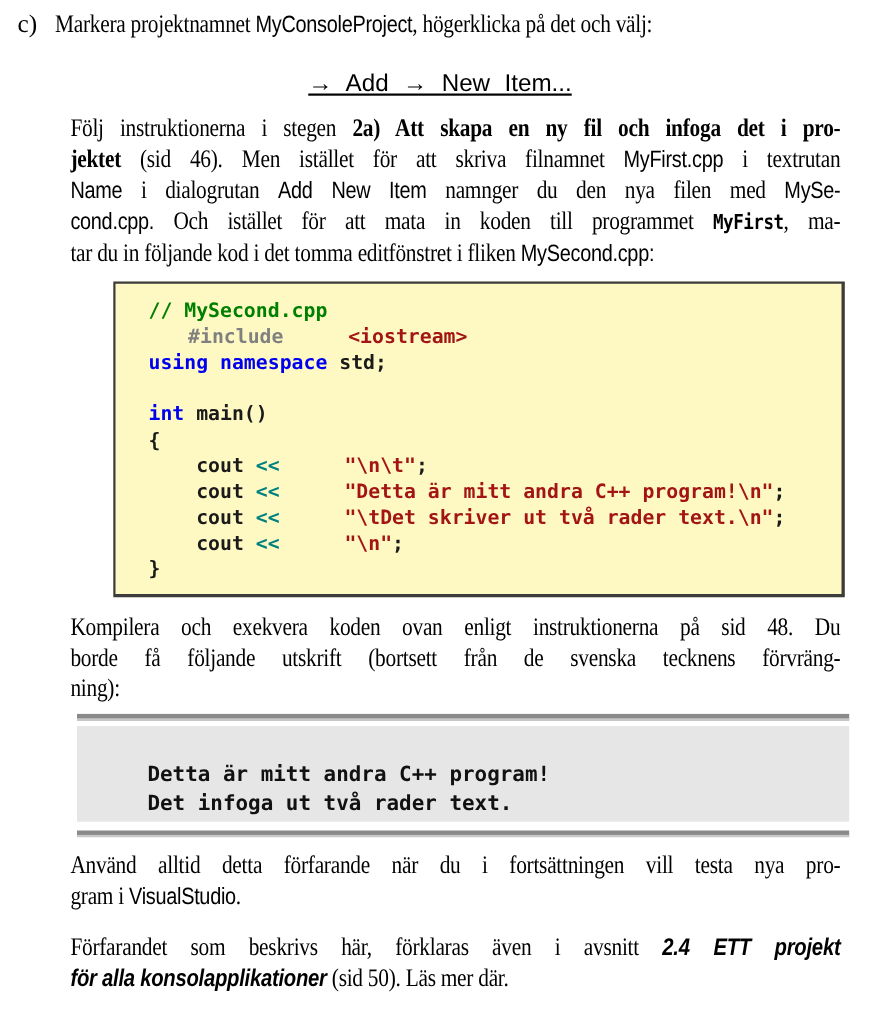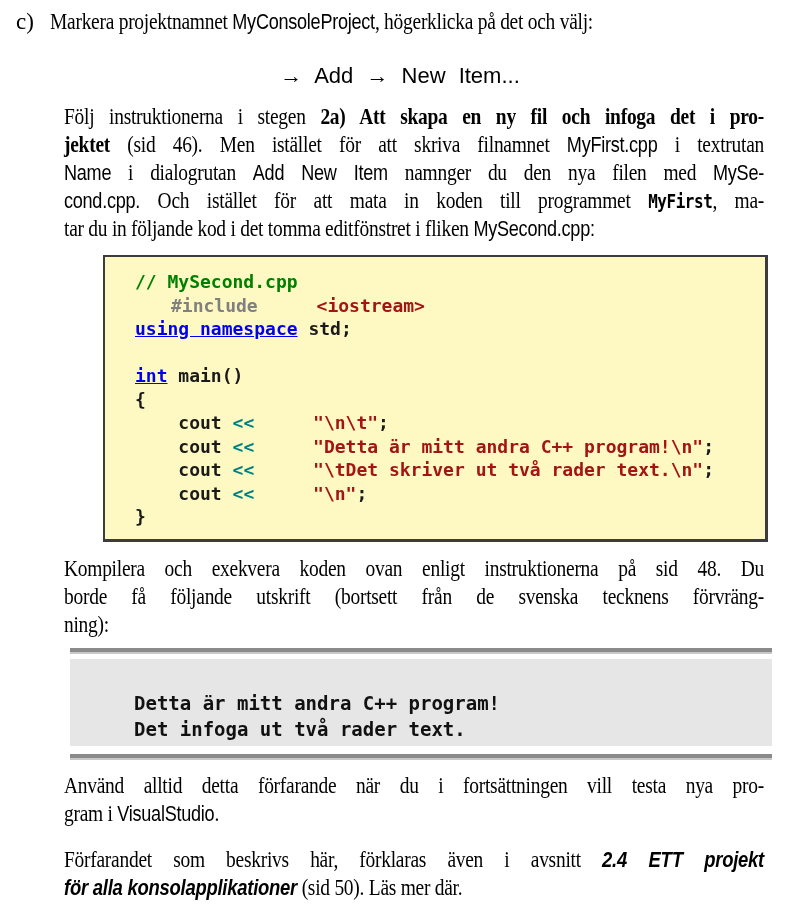--- a/index.html
+++ b/index.html
@@ -21,21 +21,21 @@
     letter-spacing:-0.3px;
   }
   .text-col{margin-left:64px;}
   .heading{display:flex;margin-top:8px;}
   .marker{flex:0 0 50px;padding-left:16px;box-sizing:border-box;}
   .h-text{flex:0 0 828px;}
   .menu-path{
     margin-top:26px;height:28px;line-height:28px;
     text-align:center;
     font-family:"Liberation Sans","DejaVu Sans",sans-serif;
-    font-size:22px;word-spacing:7px;
+    font-size:22px;word-spacing:7px;text-decoration:underline;
   }
   .para{}
   .jline{
     text-align:justify;text-align-last:justify;
     line-height:28px;white-space:pre-wrap;
   }
   .jline.last{text-align-last:left;}
   
   .seg-b{font-weight:bold;}
   .seg-sans{font-family:"Liberation Sans","DejaVu Sans",sans-serif;font-size:0.93em;}
@@ -49,21 +49,21 @@
     padding:13px 6px 0 30px;
     background:#fef9c3;
     font-family:"DejaVu Sans Mono","Liberation Mono",monospace;
     font-weight:bold;font-size:18px;line-height:23.5px;
     color:#1a1a1a;
   }
   .code-line{white-space:pre;}
   .seg-cm{color:#008000;}
   .seg-pp{color:#808080;font-weight:700;margin-left:36px;}
   .seg-sd{color:#A31515;margin-left:48px;}
-  .seg-kw{color:#0000F0;text-decoration:underline;}
+  .seg-kw{color:#0000F0;}
   .seg-op{color:#008080;}
   
   .bar{
     margin-left:70px;width:702px;height:4px;
     background:#8a8a8a;border-bottom:2px solid #c8c8c8;
   }
   .bar-top{margin-top:9px;}
   .bar-bottom{margin-top:8px;}
   .console{
     margin-top:5px;margin-left:70px;

